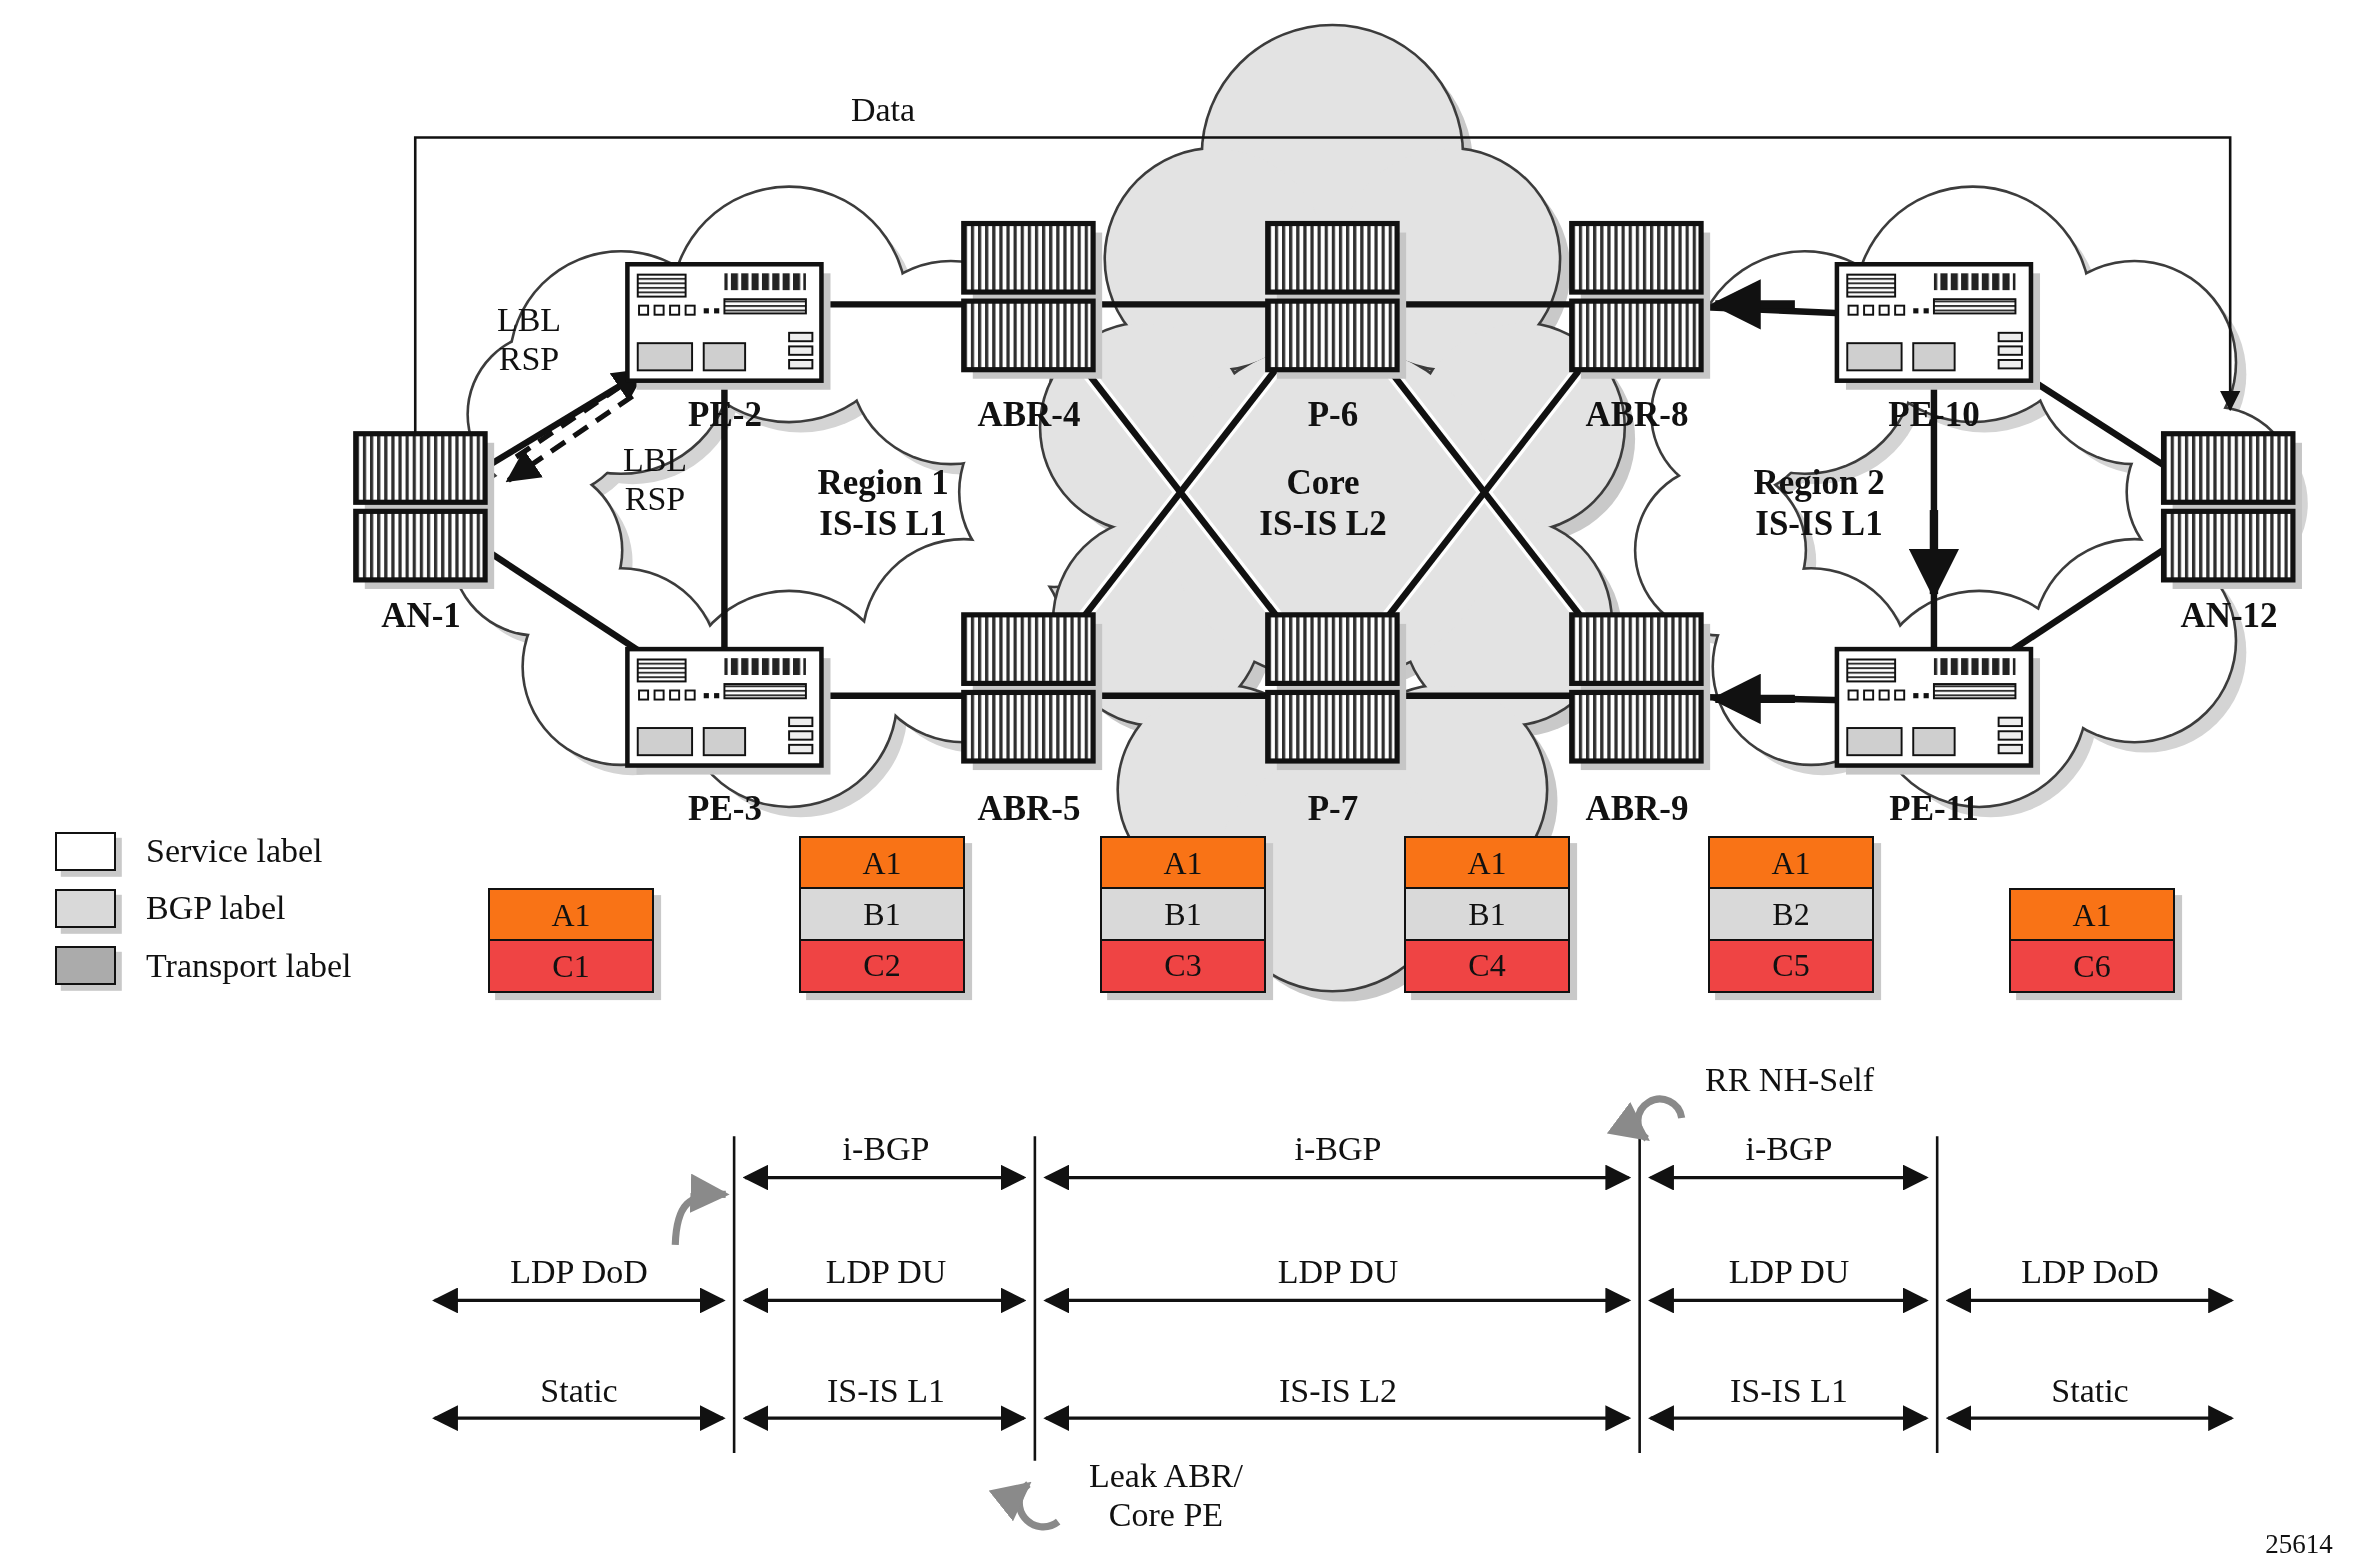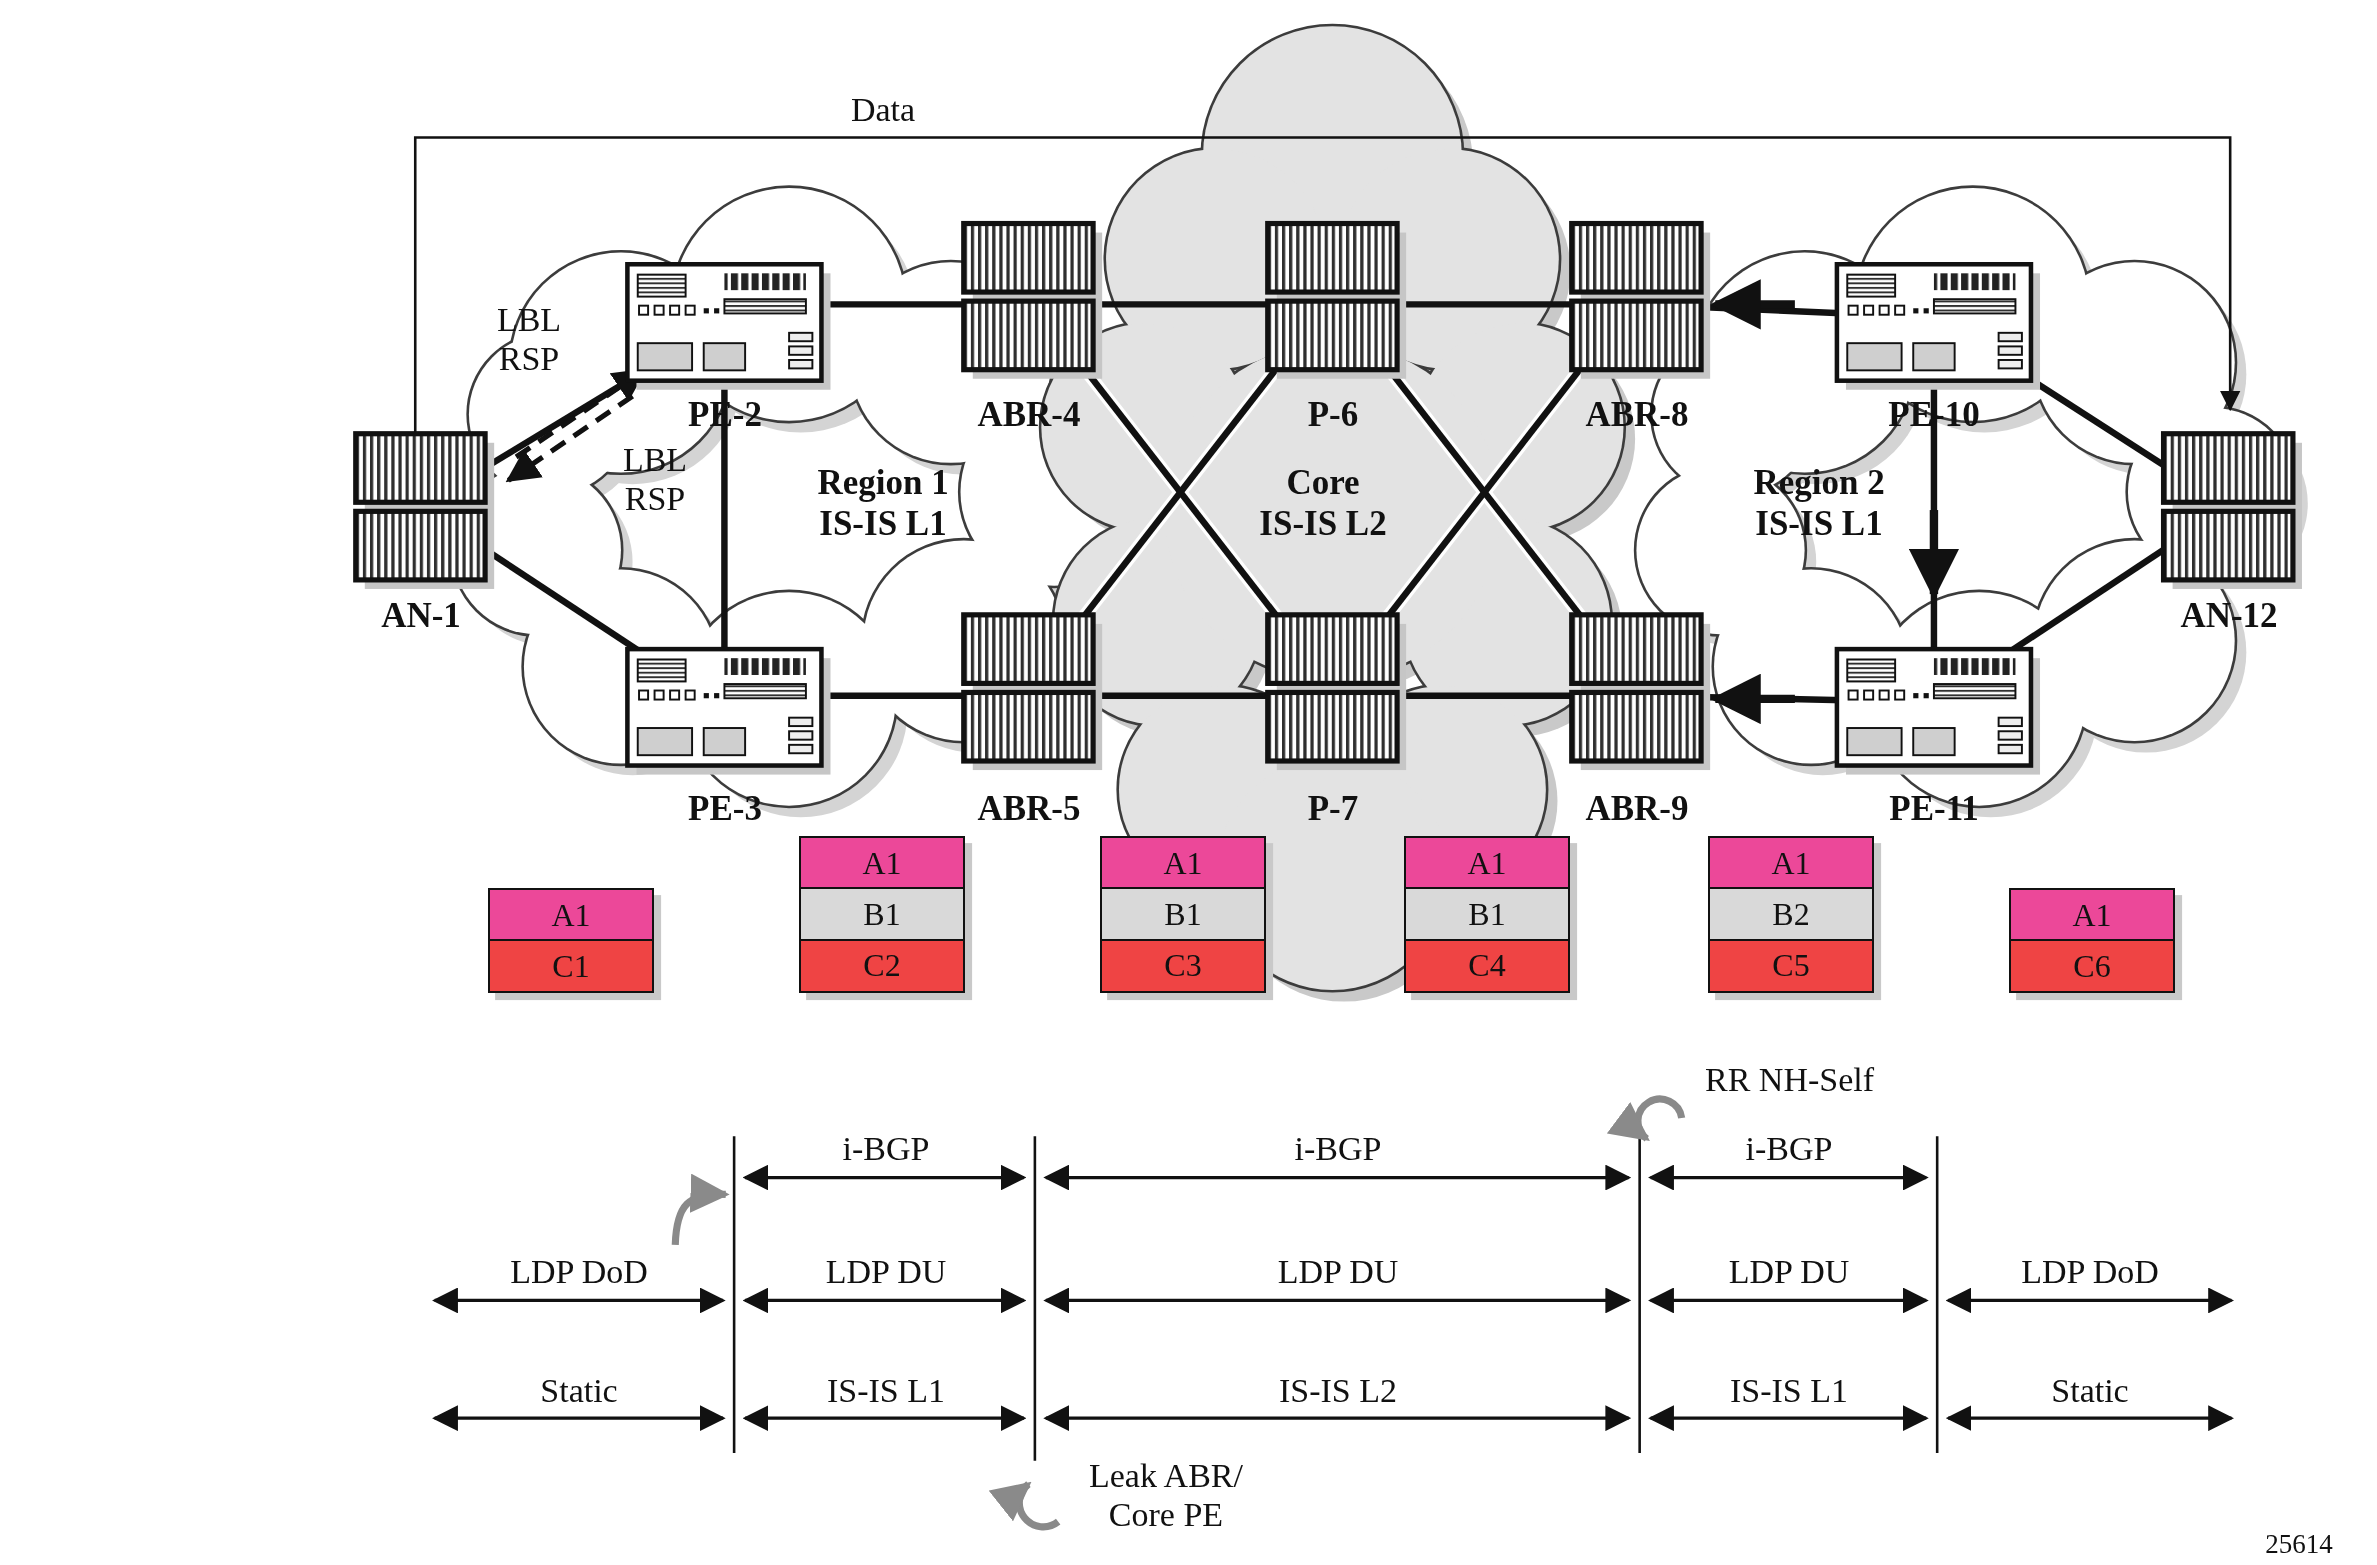--- a/index.html
+++ b/index.html
@@ -16,21 +16,21 @@
   .fig-num{font-size:27px}
   .legend{position:absolute;left:55px;top:832px}
   .legend-row{display:flex;align-items:center;margin-bottom:19.4px;height:38px}
   .legend-swatch{width:57px;height:35px;border:2.6px solid #111;box-shadow:5.8px 5.8px 0 #c9c9c9;margin-right:30px}
   .legend-text{font-size:34px;white-space:nowrap}
   .sw-service{background:#fff}.sw-bgp{background:#d9d9d9}.sw-transport{background:#ababab}
   .stack{position:absolute;box-shadow:7.1px 7.1px 0 #c9c9c9}
   .cell{width:162px;height:50px;border:2.6px solid #111;margin-top:-2.6px;display:flex;
         align-items:center;justify-content:center;font-size:32px}
   .cell:first-child{margin-top:0}
-  .cell-service{background:#ec4899}.cell-bgp{background:#d9d9d9}.cell-transport{background:#ef4444}
+  .cell-service{background:#f97316}.cell-bgp{background:#d9d9d9}.cell-transport{background:#ef4444}
 </style>
 </head>
 <body>
 
 <div id="canvas">
 
 <svg width="2377" height="1566" viewBox="0 0 3675 2420">
   <defs>
     <marker id="mArrow" viewBox="0 0 10 10" refX="9" refY="5" markerWidth="8" markerHeight="8" orient="auto-start-reverse">
       <path d="M0,0 L10,5 L0,10 z" fill="#111"></path>
@@ -301,20 +301,34 @@
 <div class="abs node-label" style="left:1934px;top:809px">PE-11</div>
 <div class="abs node-label" style="left:2229px;top:616px">AN-12</div>
 
 <div class="abs region-label pre" style="left:883px;top:503px">Region 1
 IS-IS L1</div>
 <div class="abs region-label pre" style="left:1323px;top:503px">Core
 IS-IS L2</div>
 <div class="abs region-label pre" style="left:1819px;top:503px">Region 2
 IS-IS L1</div>
 
+<div class="legend">
+  <div class="legend-row">
+    <span class="legend-swatch sw-service"></span>
+    <span class="legend-text">Service label</span>
+  </div>
+  <div class="legend-row">
+    <span class="legend-swatch sw-bgp"></span>
+    <span class="legend-text">BGP label</span>
+  </div>
+  <div class="legend-row">
+    <span class="legend-swatch sw-transport"></span>
+    <span class="legend-text">Transport label</span>
+  </div>
+</div>
 
 <div class="stack" style="left:488px;top:888px">
   <div class="cell cell-service">A1</div>
   <div class="cell cell-transport">C1</div>
 </div>
 <div class="stack" style="left:799px;top:836px">
   <div class="cell cell-service">A1</div>
   <div class="cell cell-bgp">B1</div>
   <div class="cell cell-transport">C2</div>
 </div>

